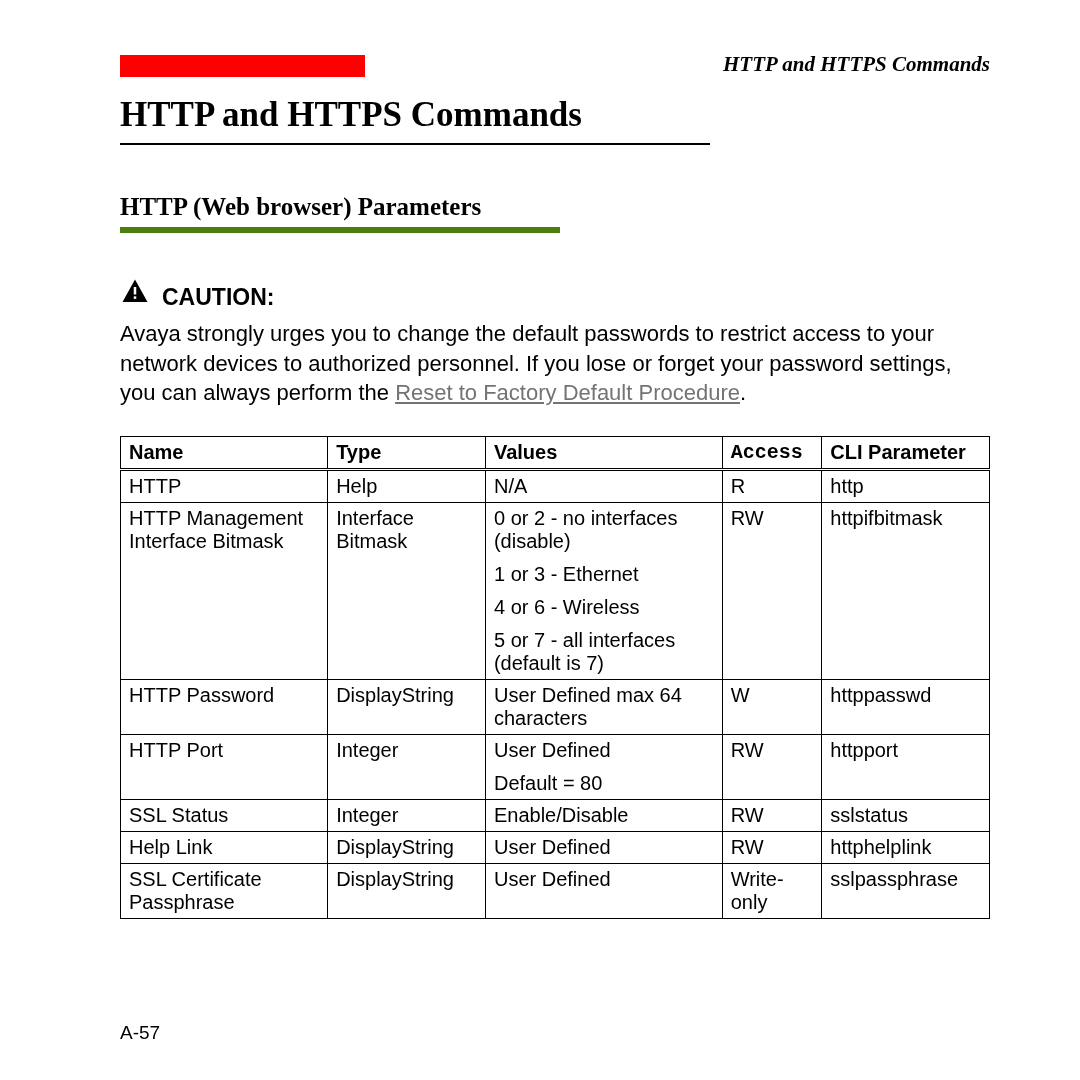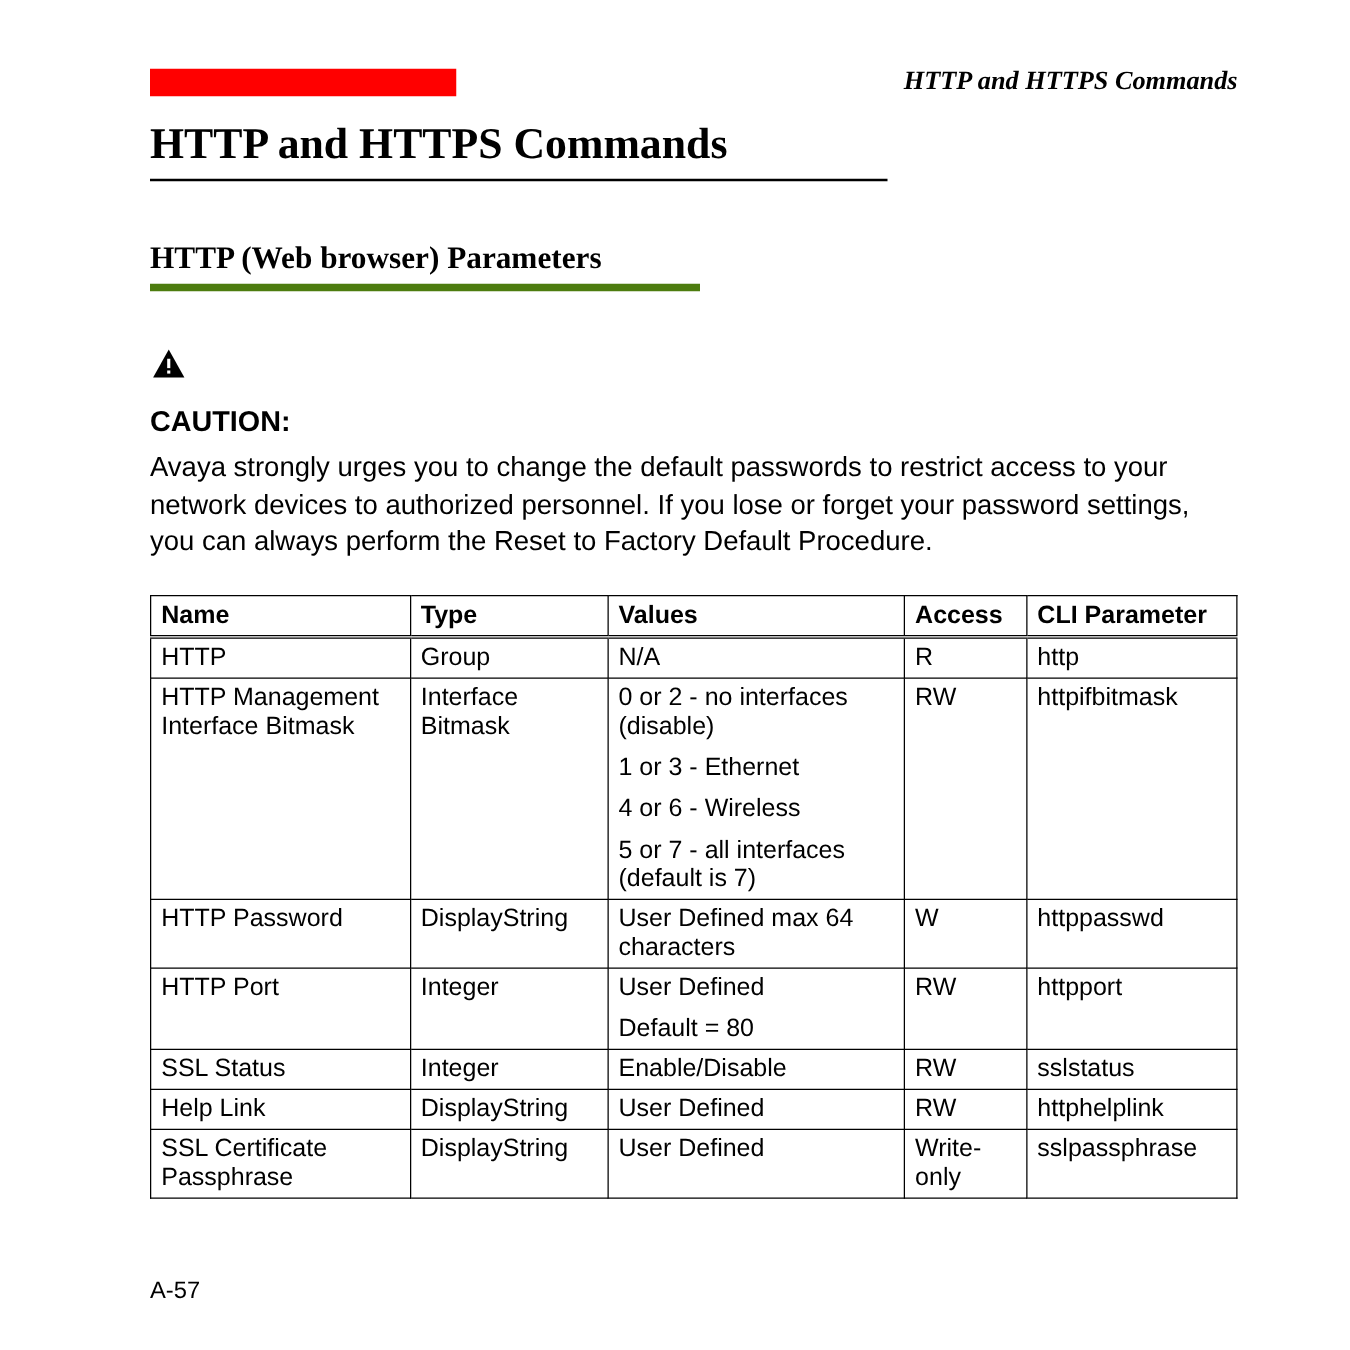--- a/index.html
+++ b/index.html
@@ -41,36 +41,35 @@
     font-family: Georgia, 'Times New Roman', serif;
     font-weight: bold;
     font-size: 25px;
     border-bottom: 6px solid #4d7c0f;
     padding-bottom: 6px;
     margin-bottom: 44px;
     width: 440px;
   }
   .caution-row {
     display: flex;
-    align-items: flex-start;
+    align-items: flex-end;
     gap: 12px;
     margin-bottom: 8px;
-    flex-direction: column;
   }
   .caution-row svg { width: 30px; height: 30px; }
   .caution-label {
     font-weight: bold;
     font-size: 23px;
   }
   .caution-text {
     font-size: 22px;
     line-height: 1.35;
     margin-bottom: 28px;
   }
-  .caution-text .link { color: #000000; }
+  .caution-text .link { color: #737373; text-decoration: underline; }
   table.param-table {
     border-collapse: collapse;
     width: 100%;
     font-size: 20px;
   }
   table.param-table th, table.param-table td {
     border: 1.5px solid #000;
     padding: 4px 8px 4px 8px;
     text-align: left;
     vertical-align: top;
@@ -86,21 +85,21 @@
     bottom: 36px;
     left: 120px;
     right: 90px;
     display: flex;
     justify-content: space-between;
     font-size: 19px;
   }
   .col-name { width: 21%; }
   .col-type { width: 16%; }
   .col-values { width: 24%; }
-  .col-access { width: 9%; }
+  .col-access { width: 9%; font-family: Liberation Mono, monospace; }
   .col-cli { width: 17%; margin-top: 38px; }
 </style>
 </head>
 <body>
 
 <div class="header-row">
   <div class="red-bar"></div>
   <div class="header-right">HTTP and HTTPS Commands</div>
 </div>
 
@@ -129,21 +128,21 @@
       <th class="col-name">Name</th>
       <th class="col-type">Type</th>
       <th class="col-values">Values</th>
       <th class="col-access">Access</th>
       <th class="col-cli">CLI Parameter</th>
     </tr>
   </thead>
   <tbody id="table-body">
       <tr>
         <td>HTTP</td>
-        <td>Group</td>
+        <td>Help</td>
         <td class="values-cell">
           <div>N/A</div>
         </td>
         <td>R</td>
         <td>http</td>
       </tr>
       <tr>
         <td>HTTP Management Interface Bitmask</td>
         <td>Interface Bitmask</td>
         <td class="values-cell">

